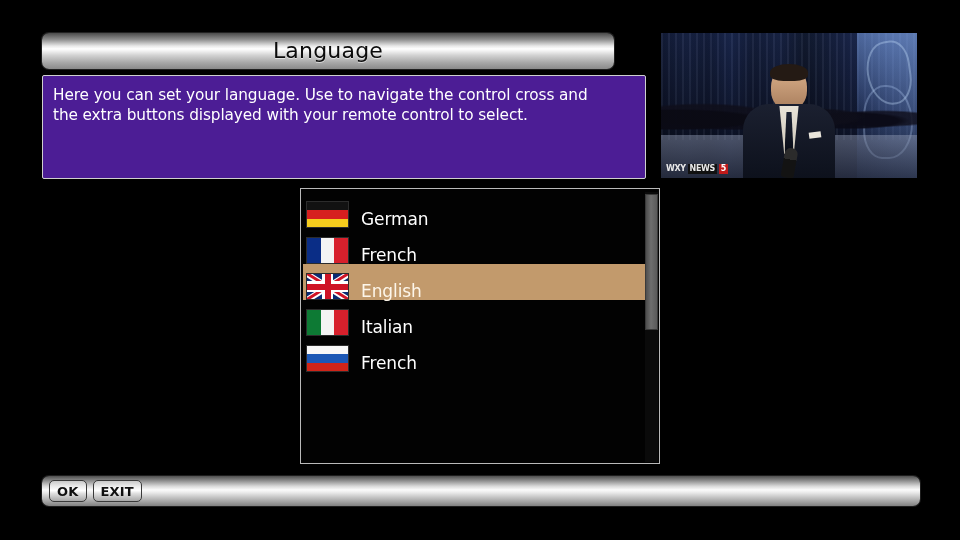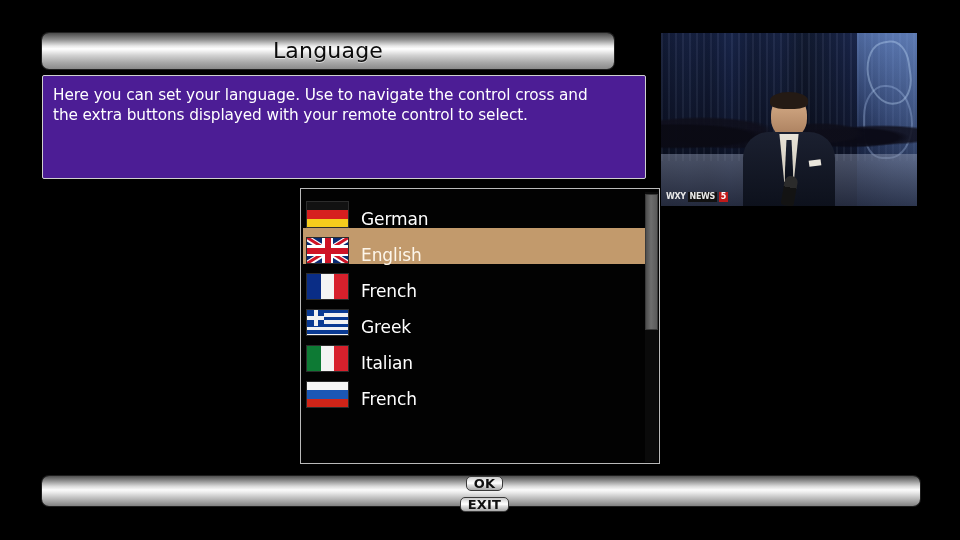--- a/index.html
+++ b/index.html
@@ -74,21 +74,21 @@
     letter-spacing: -0.1px;
     white-space: pre-wrap;
   }
 
   
   .video-preview {
     position: absolute;
     left: 661px;
     top: 33px;
     width: 256px;
-    height: 173px;
+    height: 145px;
     overflow: hidden;
     background: #0a0e1c;
     border: 0;
   }
   .vp-stage {
     position: absolute;
     inset: 0;
     background:
       linear-gradient(to bottom, rgba(20,30,60,0.55), rgba(4,6,14,0.85)),
       linear-gradient(to right,
@@ -436,21 +436,20 @@
         #fbfbfb 46%,
         #ededed 54%,
         #c7c7c7 70%,
         #9d9d9d 88%,
         #808080 100%);
     box-shadow: 0 0 0 1px #1d1d1d;
     display: flex;
     align-items: center;
     padding-left: 7px;
     gap: 6px;
-    flex-direction: column;
   }
   .key-btn {
     height: 22px;
     min-width: 36px;
     padding: 0 7px;
     border-radius: 5px;
     box-sizing: border-box;
     border: 1px solid #3a3a3a;
     background: linear-gradient(to bottom,
         #c9c9c9 0%, #efefef 30%, #ffffff 48%,
@@ -501,46 +500,38 @@
       </div>
     </div>
   </div>
 
   <div class="list-panel">
     <div class="list-inner" id="lang-list">
         <div class="lang-row">
           <span class="flag flag-de"></span>
           <span class="lang-label">German</span>
         </div>
+        <div class="lang-row">
+          <span class="flag flag-fr"></span>
+          <span class="lang-label">French</span>
+        </div>
         <div class="lang-row selected">
           <span class="flag flag-gb">
             <i class="d1"></i>
             <i class="d2"></i>
             <i class="d1r"></i>
             <i class="d2r"></i>
             <i class="hw"></i>
             <i class="vw"></i>
             <i class="hr"></i>
             <i class="vr"></i>
           </span>
           <span class="lang-label">English</span>
         </div>
         <div class="lang-row">
-          <span class="flag flag-fr"></span>
-          <span class="lang-label">French</span>
-        </div>
-        <div class="lang-row">
-          <span class="flag flag-gr">
-            <i class="canton"></i>
-            <i class="cv"></i>
-            <i class="ch"></i>
-          </span>
-          <span class="lang-label">Greek</span>
-        </div>
-        <div class="lang-row">
           <span class="flag flag-it"></span>
           <span class="lang-label">Italian</span>
         </div>
         <div class="lang-row">
           <span class="flag flag-ru"></span>
           <span class="lang-label">French</span>
         </div>
       </div>
     <div class="scroll-track">
       <div class="scroll-thumb"></div>

